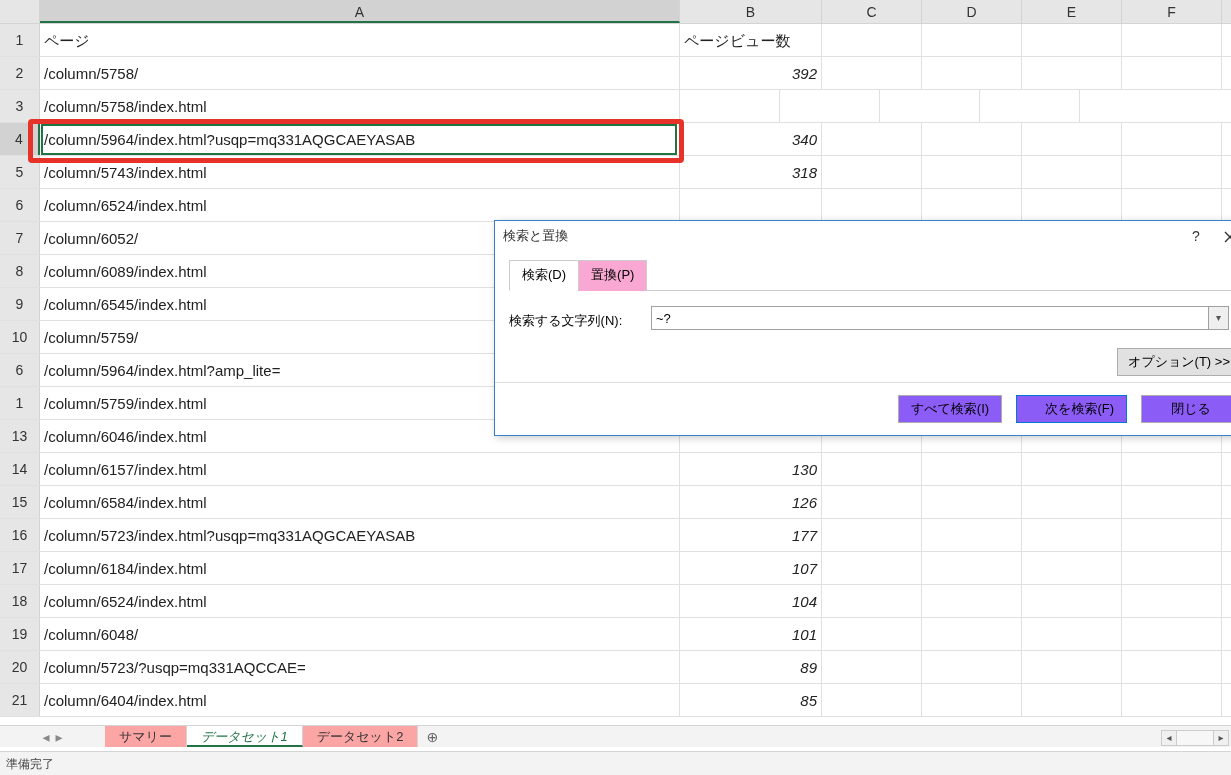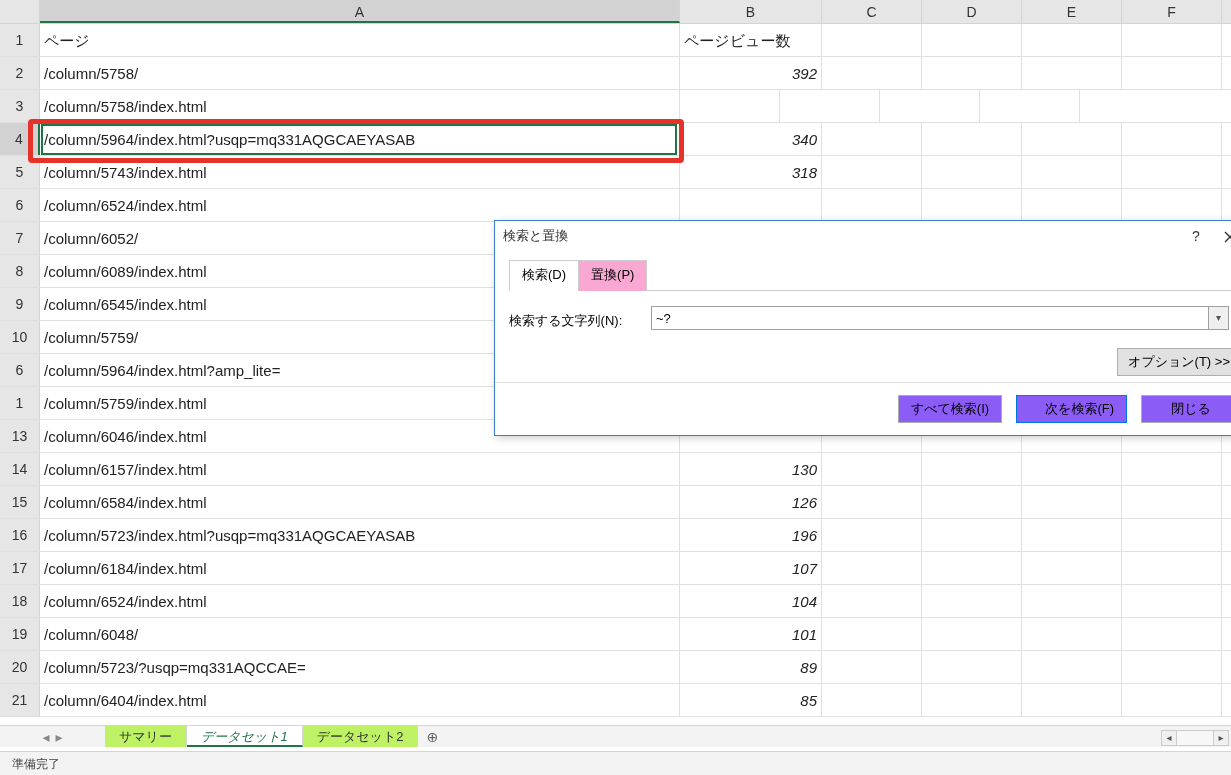--- a/index.html
+++ b/index.html
@@ -28,29 +28,29 @@
   .cell { padding: 0 4px; line-height: 33px; border-right: 1px solid #e0e0e0; overflow: hidden; white-space: nowrap; font-size: 15px; color: #222; }
   .cell.num { text-align: right; font-style: italic; }
 
   
   .active-highlight { position: absolute; border: 5px solid #e63228; border-radius: 4px; pointer-events: none; }
   .active-cell-border { position: absolute; border: 2px solid #217346; pointer-events: none; }
 
   
   .sheet-bar { position: absolute; bottom: 28px; left: 0; right: 0; height: 22px; background: #f3f3f3; border-top: 1px solid #d4d4d4; display: flex; align-items: stretch; }
   .sheet-nav { width: 105px; display:flex; align-items:center; justify-content:center; gap:6px; color:#888; }
-  .sheet-tab { padding: 0 14px; font-size: 13px; line-height: 22px; color: #333; border-right: 1px solid #d4d4d4; background: #bef264; cursor: pointer; }
+  .sheet-tab { padding: 0 14px; font-size: 13px; line-height: 22px; color: #333; border-right: 1px solid #d4d4d4; background: #fca5a5; cursor: pointer; }
   .sheet-tab.active { background: #fff; border-bottom: 2px solid #217346; color: #217346; font-weight: 500; font-style: italic; }
   .add-sheet { width: 28px; text-align: center; line-height: 22px; color: #666; cursor: pointer; }
   .scroll-h { position:absolute; right:2px; bottom:28px; width:68px; height:18px; display:flex; align-items:center; }
   .scroll-h .arrow { width:16px; height:16px; border:1px solid #ccc; background:#f0f0f0; font-size:10px; text-align:center; line-height:14px; color:#555; }
   .scroll-h .track { flex:1; height:16px; border-top:1px solid #ccc; border-bottom:1px solid #ccc; background:#f7f7f7; }
 
   
-  .status-bar { position: absolute; bottom: 0; left: 0; right: 0; height: 24px; background: #f3f3f3; border-top: 1px solid #d4d4d4; font-size: 12px; line-height: 24px; padding-left: 12px; color: #444; }
+  .status-bar { position: absolute; bottom: 0; left: 0; right: 0; height: 24px; background: #f3f3f3; border-top: 1px solid #d4d4d4; font-size: 12px; line-height: 24px; padding-left: 6px; color: #444; }
 
   
   .dialog { position: absolute; top: 220px; left: 494px; width: 762px; background: #fff; border: 1px solid #3a80c8; box-shadow: 2px 2px 8px rgba(0,0,0,0.2); }
   .dlg-title { height: 30px; display: flex; align-items: center; padding: 0 8px; font-size: 13px; color: #333; }
   .dlg-title .spacer { flex: 1; }
   .dlg-help, .dlg-close { width: 34px; height: 28px; text-align: center; line-height: 28px; font-size: 14px; color: #333; cursor: pointer; }
 
   .dlg-body { padding: 8px 14px 14px 14px; }
   .tabs { display: flex; border-bottom: 1px solid #ccc; margin-bottom: 15px; }
   .tab { padding: 5px 12px 6px; font-size: 13px; border: 1px solid #ccc; border-bottom: none; margin-right: -1px; background: #f9a8d4; cursor: pointer; position: relative; top: 1px; }
@@ -214,21 +214,21 @@
         <div class="cell cA">/column/6584/index.html</div>
         <div class="cell cB num">126</div>
         <div class="cell cC"></div>
         <div class="cell cD"></div>
         <div class="cell cE"></div>
         <div class="cell cF"></div>
       </div>
       <div class="row">
         <div class="row-h">16</div>
         <div class="cell cA">/column/5723/index.html?usqp=mq331AQGCAEYASAB</div>
-        <div class="cell cB num">196</div>
+        <div class="cell cB num">177</div>
         <div class="cell cC"></div>
         <div class="cell cD"></div>
         <div class="cell cE"></div>
         <div class="cell cF"></div>
       </div>
       <div class="row">
         <div class="row-h">17</div>
         <div class="cell cA">/column/6184/index.html</div>
         <div class="cell cB num">107</div>
         <div class="cell cC"></div>

